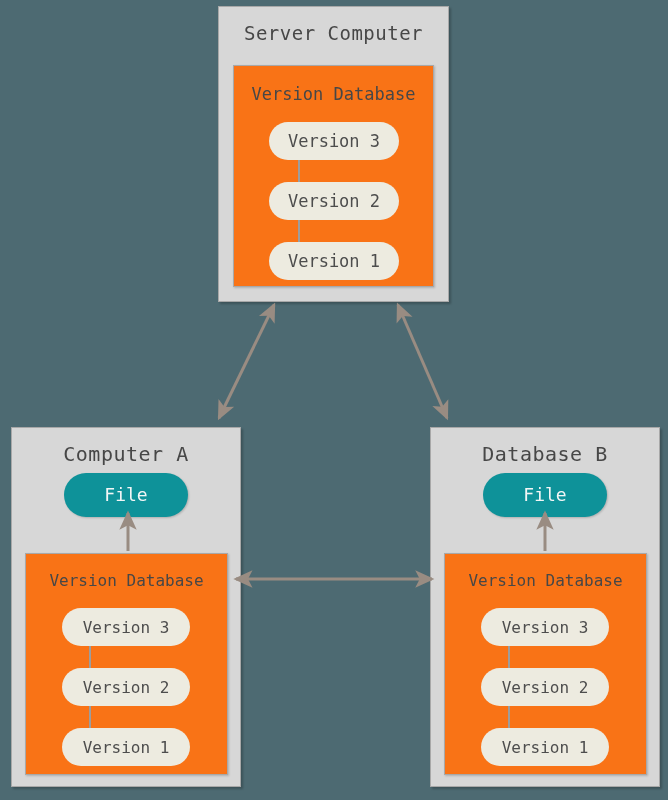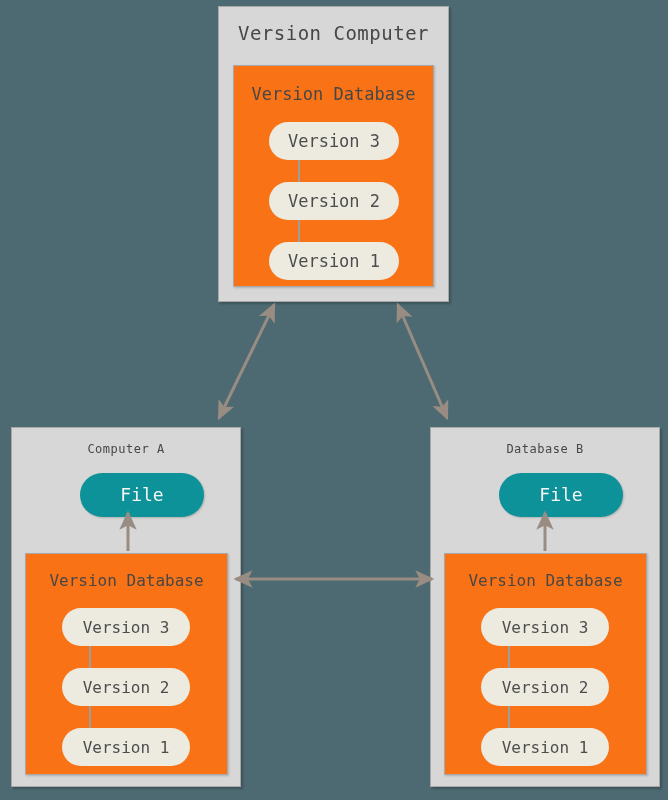--- a/index.html
+++ b/index.html
@@ -117,25 +117,25 @@
   #server-vdb .cn1 { top: 154px; }
 
   
   .client {
     width: 230px; height: 360px;
     top: 427px;
   }
   #computer-a { left: 11px; }
   #computer-b { left: 430px; }
 
-  .client .machine-title { margin-top: 14px; font-size: 12px; }
+  .client .machine-title { margin-top: 14px; font-size: 20px; }
 
   .client .file-pill {
     width: 124px; height: 44px;
-    left: 68px; top: 45px;
+    left: 52px; top: 45px;
   }
 
   .client .vdb {
     left: 13px; top: 125px;
     width: 203px; height: 222px;
   }
   .client .vdb-title { margin-top: 17px; font-size: 16px; }
   .client .version-pill { width: 128px; height: 38px; left: 36px; font-size: 16px; }
   .client .vp0 { top: 54px; }
   .client .vp1 { top: 114px; }
@@ -164,21 +164,21 @@
     <line x1="398" y1="305" x2="447" y2="418" stroke="#998c82" stroke-width="3" marker-end="url(#ah)" marker-start="url(#ah-start)"></line>
 
     <line x1="236" y1="579" x2="432" y2="579" stroke="#998c82" stroke-width="3" marker-end="url(#ah)" marker-start="url(#ah-start)"></line>
 
     <line x1="128" y1="551" x2="128" y2="513" stroke="#998c82" stroke-width="3" marker-end="url(#ah)"></line>
 
     <line x1="545" y1="551" x2="545" y2="513" stroke="#998c82" stroke-width="3" marker-end="url(#ah)"></line>
   </svg>
 
   <div class="machine" id="server-computer">
-    <div class="machine-title">Version Computer</div>
+    <div class="machine-title">Server Computer</div>
 
     <div class="vdb" id="server-vdb">
       <div class="vdb-title">Version Database</div>
 
       <div class="version-pill vp0">Version 3</div>
       <div class="connector cn0"></div>
 
       <div class="version-pill vp1">Version 2</div>
       <div class="connector cn1"></div>
 

